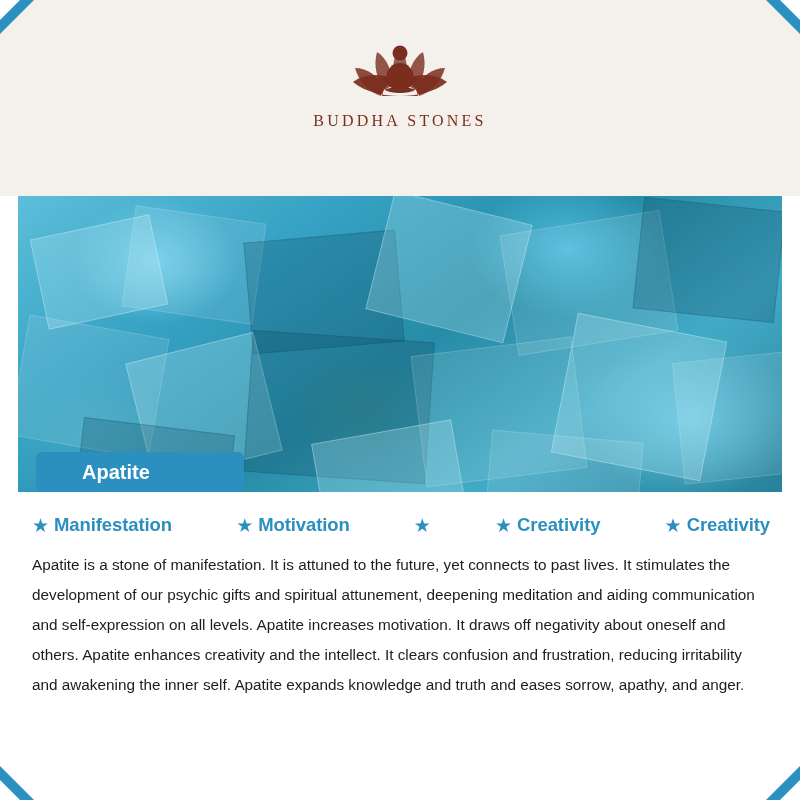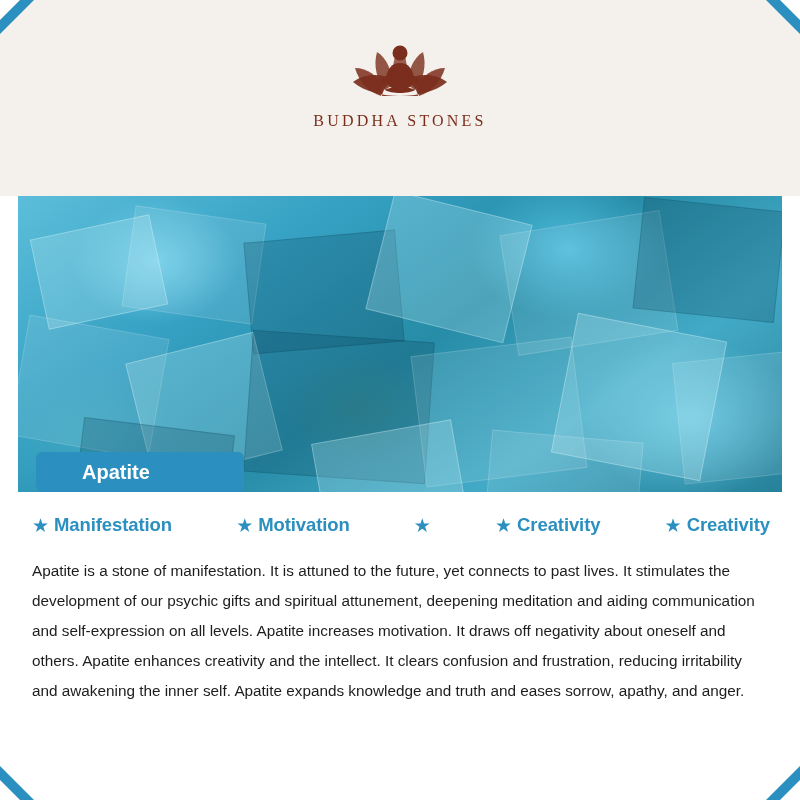--- a/index.html
+++ b/index.html
@@ -203,21 +203,21 @@
     font-size: 19px;
     line-height: 1;
   }
   .kw .kw-label {
     color: #2b8fbf;
     font-size: 18.5px;
     font-weight: bold;
     letter-spacing: -0.1px;
   }
   .paragraph {
-    margin-top: 14px;
+    margin-top: 8px;
     padding: 0 14px;
     font-size: 15.3px;
     line-height: 1.96;
     color: #1d1d1d;
     text-align: left;
   }
 </style>
 </head>
 <body>
 

